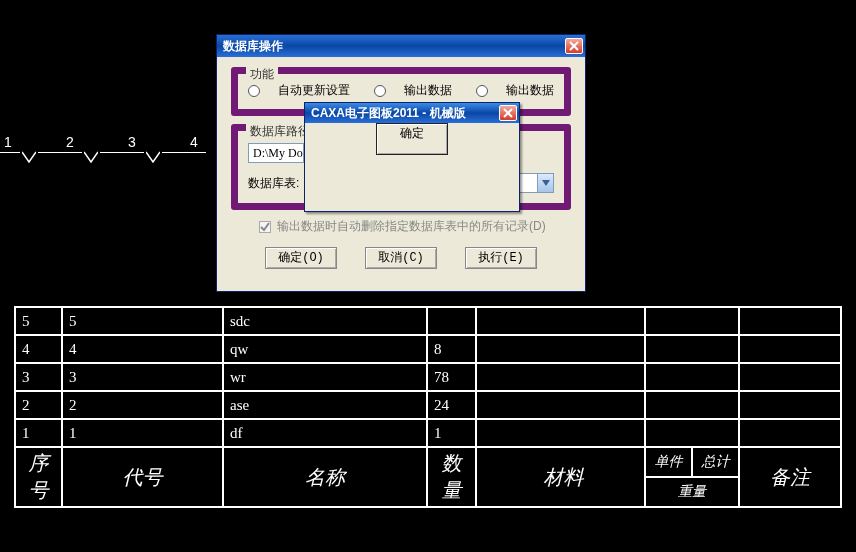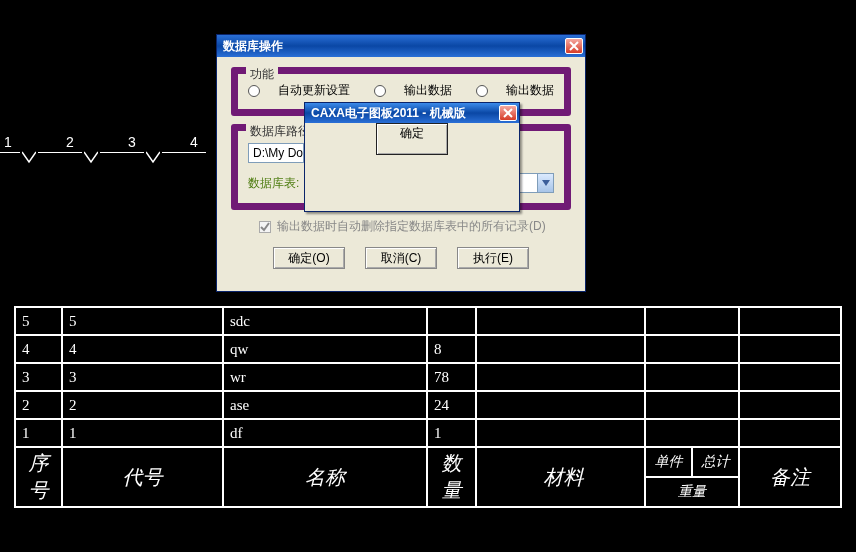--- a/index.html
+++ b/index.html
@@ -48,26 +48,26 @@
 }
 .fieldset-legend {
   position: absolute; top: -8px; left: 8px;
   background: #ece9d8; padding: 0 4px; color: #333;
 }
 .radio-row { display: flex; gap: 24px; align-items: center; }
 .radio-item { display: flex; align-items: center; gap: 18px; color: #000; }
 .radio { width: 12px; height: 12px; border: 1px solid #555; border-radius: 50%; background: #fff; display: inline-block; }
 
 .path-row { display: flex; align-items: center; gap: 6px; margin: 4px 0 10px; }
-.path-label { color: #4d7c0f; }
+.path-label { color: #000000; }
 .path-input {
   flex: 0 0 56px; height: 20px;
   border: 1px solid #7f9db9; background: #fff;
   padding: 2px 4px; font-size: 12px; color: #000;
-  overflow: hidden; white-space: nowrap;
+  overflow: hidden; white-space: nowrap; font-family: Liberation Serif, serif;
 }
 .table-row { display: flex; align-items: center; gap: 6px; }
 .browse-btn {
   width: 28px; height: 20px;
   border: 1px solid #888; background: #ece9d8;
   box-shadow: inset 1px 1px 0 #fff, inset -1px -1px 0 #aaa;
   text-align: center; line-height: 16px;
 }
 .select {
   width: 56px; height: 20px; border: 1px solid #7f9db9; background: #fff;
@@ -77,21 +77,21 @@
   width: 16px; height: 18px;
   background: linear-gradient(#dbeafe,#a7c4e8);
   border-left: 1px solid #7f9db9;
   display: flex; align-items: center; justify-content: center;
 }
 
 .checkbox-row { display: flex; align-items: center; gap: 6px; margin: 4px 0 0 28px; color: #888; }
 .checkbox { width: 12px; height: 12px; border: 1px solid #aaa; background: #f4f4f4; display: flex; align-items: center; justify-content: center; }
 .checkbox svg { width: 10px; height: 10px; }
 
-.btn-row { display: flex; justify-content: center; gap: 20px; margin-top: 12px; }
+.btn-row { display: flex; justify-content: center; gap: 28px; margin-top: 12px; font-family: Liberation Mono, monospace; }
 .btn {
   min-width: 72px; height: 22px; padding: 0 10px;
   border: 1px solid #888; background: #ece9d8;
   box-shadow: inset 1px 1px 0 #fff, inset -1px -1px 0 #aaa;
   text-align: center; line-height: 20px; color: #000;
   cursor: pointer;
 }
 
 
 .alert {

